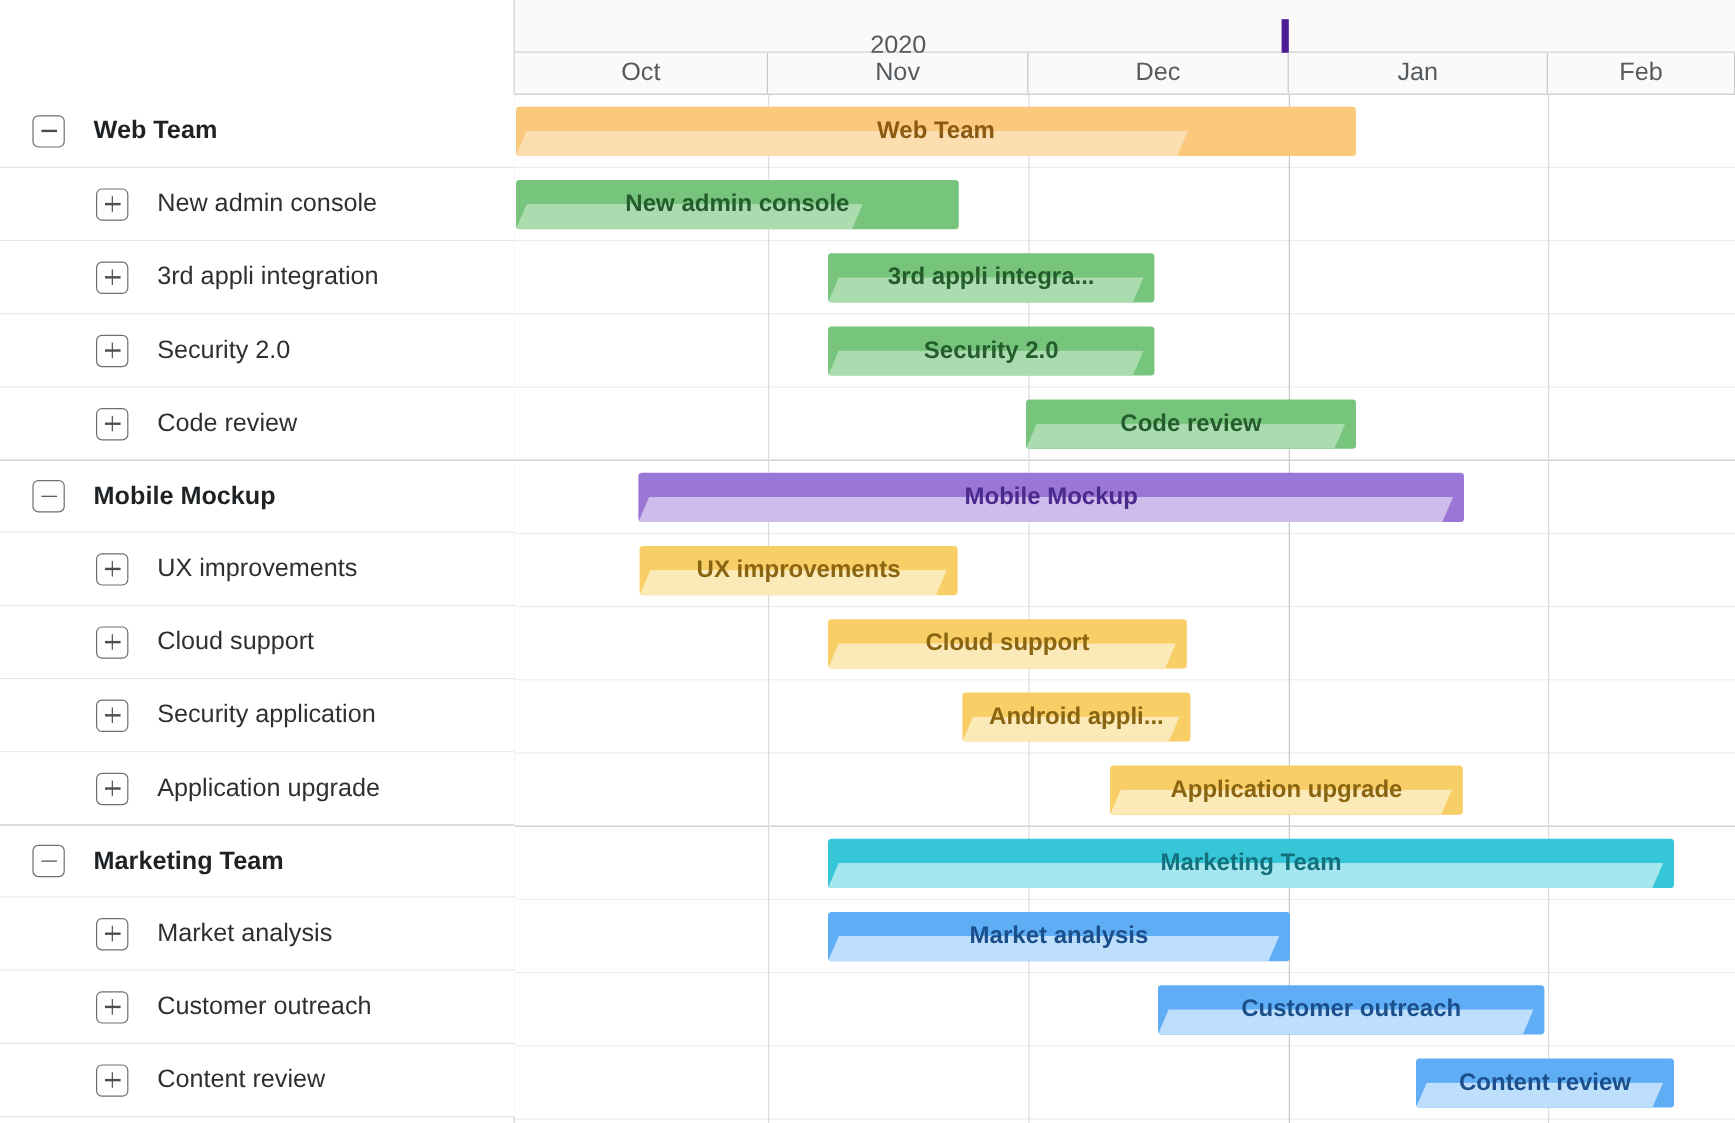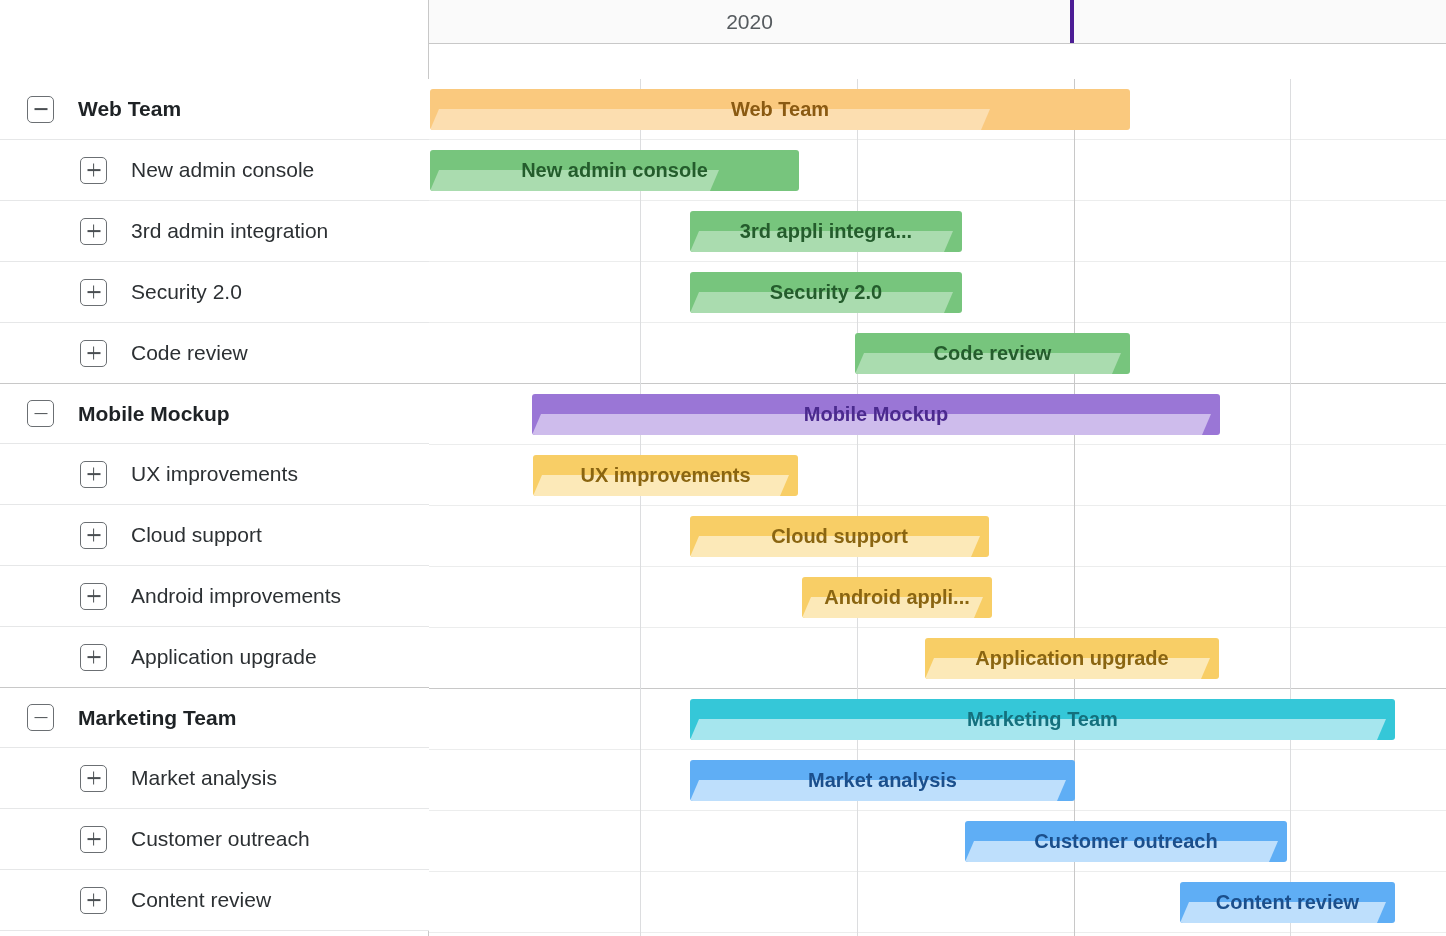--- a/index.html
+++ b/index.html
@@ -118,28 +118,28 @@
   .year-header {
     position: absolute;
     left: 0; top: 0;
     width: 1017px;
     height: 44px;
     background: #fafafa;
     border-bottom: 1px solid #c8c8c8;
   }
   .year-cell {
     position: absolute;
-    top: 0;
+    top: 16px;
     height: 43px;
     display: flex;
     align-items: center;
     justify-content: center;
     font-size: 21px;
     color: #555a5e;
-    border-right: 4px solid #4c1d95;
+    border-right: 6px solid #4c1d95;
   }
 
   .month-header {
     position: absolute;
     left: 0; top: 44px;
     width: 1017px;
     height: 35px;
     background: #fafafa;
     border-bottom: 1px solid #c8c8c8;
   }
@@ -220,21 +220,21 @@
         <div class="task-row group">
           <div class="toggle-box  indent-group"></div>
           <span class="task-label bold">Web Team</span>
         </div>
         <div class="task-row ">
           <div class="toggle-box plus indent-child"></div>
           <span class="task-label ">New admin console</span>
         </div>
         <div class="task-row ">
           <div class="toggle-box plus indent-child"></div>
-          <span class="task-label ">3rd admin integration</span>
+          <span class="task-label ">3rd appli integration</span>
         </div>
         <div class="task-row ">
           <div class="toggle-box plus indent-child"></div>
           <span class="task-label ">Security 2.0</span>
         </div>
         <div class="task-row ">
           <div class="toggle-box plus indent-child"></div>
           <span class="task-label ">Code review</span>
         </div>
         <div class="task-row group group-start">
@@ -244,21 +244,21 @@
         <div class="task-row ">
           <div class="toggle-box plus indent-child"></div>
           <span class="task-label ">UX improvements</span>
         </div>
         <div class="task-row ">
           <div class="toggle-box plus indent-child"></div>
           <span class="task-label ">Cloud support</span>
         </div>
         <div class="task-row ">
           <div class="toggle-box plus indent-child"></div>
-          <span class="task-label ">Android improvements</span>
+          <span class="task-label ">Security application</span>
         </div>
         <div class="task-row ">
           <div class="toggle-box plus indent-child"></div>
           <span class="task-label ">Application upgrade</span>
         </div>
         <div class="task-row group group-start">
           <div class="toggle-box  indent-group"></div>
           <span class="task-label bold">Marketing Team</span>
         </div>
         <div class="task-row ">
@@ -272,20 +272,27 @@
         <div class="task-row ">
           <div class="toggle-box plus indent-child"></div>
           <span class="task-label ">Content review</span>
         </div>
       </div>
   </div>
 
   <div class="right-pane">
     <div class="year-header" id="year-header">
         <div class="year-cell" style="left: 0px; width: 645px;">2020</div>
+      </div>
+    <div class="month-header" id="month-header">
+        <div class="month-cell" style="left: 0px; width: 211px;">Oct</div>
+        <div class="month-cell" style="left: 211px; width: 217px;">Nov</div>
+        <div class="month-cell" style="left: 428px; width: 217px;">Dec</div>
+        <div class="month-cell" style="left: 645px; width: 216px;">Jan</div>
+        <div class="month-cell" style="left: 861px; width: 156px;">Feb</div>
       </div>
     <div class="grid-area" id="grid-area">
         <div class="chart-row" style="top: 0px;"></div>
         <div class="chart-row" style="top: 61px;"></div>
         <div class="chart-row" style="top: 122px;"></div>
         <div class="chart-row" style="top: 183px;"></div>
         <div class="chart-row sep-strong" style="top: 244px;"></div>
         <div class="chart-row" style="top: 305px;"></div>
         <div class="chart-row" style="top: 366px;"></div>
         <div class="chart-row" style="top: 427px;"></div>

